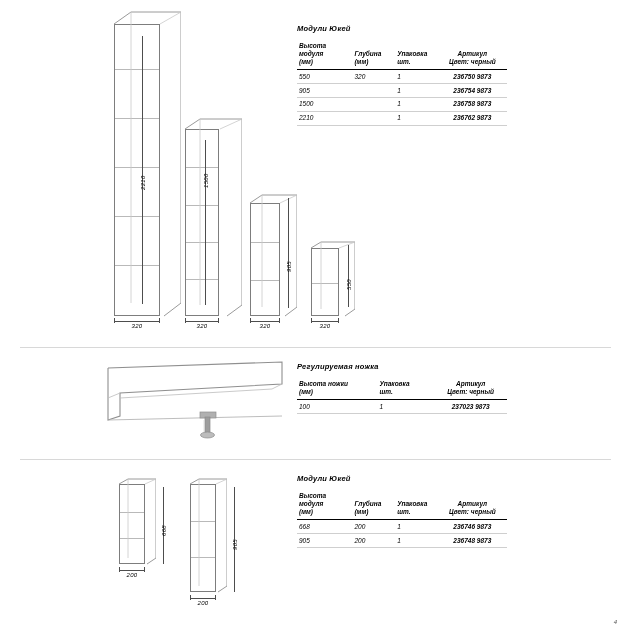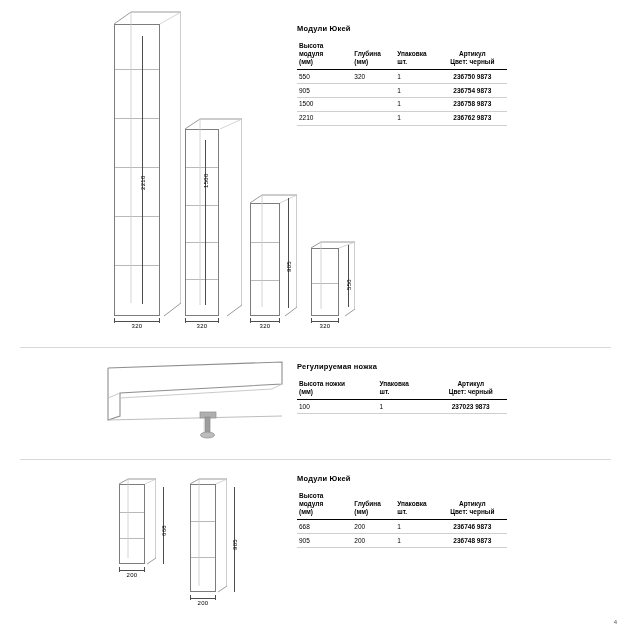--- a/index.html
+++ b/index.html
@@ -12,20 +12,21 @@
     background: #ffffff;
     font-family: "Liberation Sans", sans-serif;
     color: #000000;
     position: relative;
     overflow: hidden;
   }
   .page {
     position: relative;
     width: 631px;
     height: 631px;
+    font-style: italic;
   }
   .hr {
     position: absolute;
     left: 20px;
     width: 591px;
     height: 1px;
     background: #d8d8d8;
   }
   
   .tbl-title {

